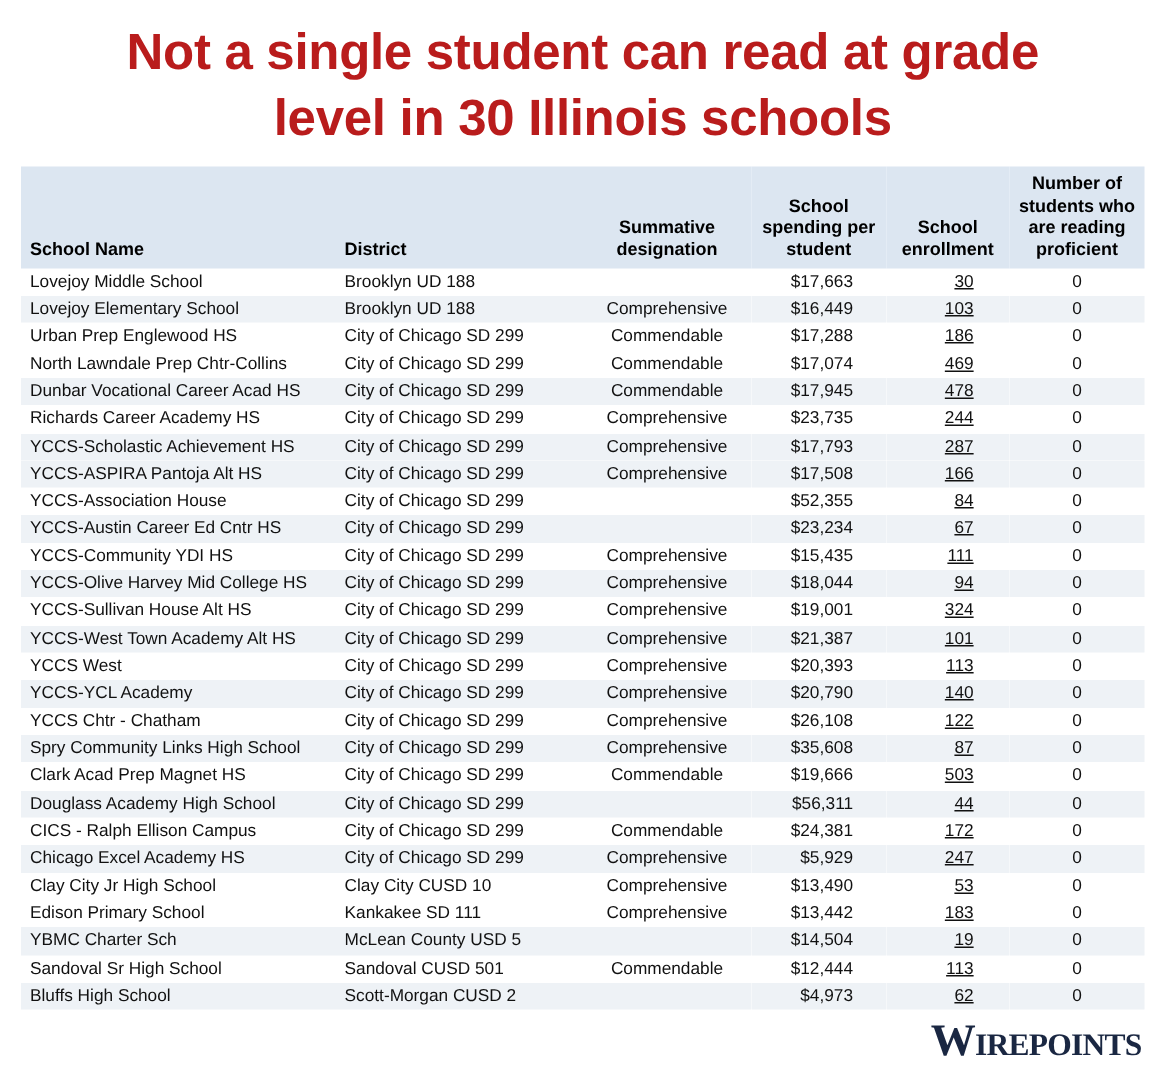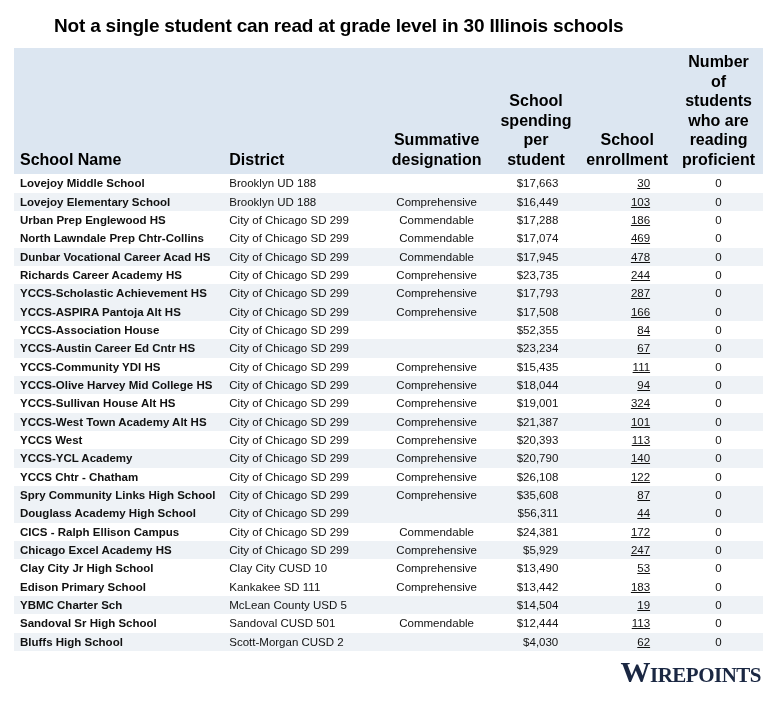--- a/index.html
+++ b/index.html
@@ -15,59 +15,59 @@
     overflow: hidden;
   }
   .page {
     position: relative;
     width: 777px;
     height: 720px;
     box-sizing: border-box;
     padding: 0 14px;
   }
   .title {
-    text-align: left;
-    font-size: 19px;
+    text-align: center;
+    font-size: 34px;
     font-weight: bold;
     line-height: 1.28;
     letter-spacing: -0.2px;
-    color: #000000;
+    color: #b91c1c;
     padding: 14px 40px 10px 40px;
     margin: 0;
   }
   table.data {
     width: 100%;
     border-collapse: collapse;
     font-size: 11.5px;
   }
   table.data thead th {
     background: #dce6f1;
     color: #000000;
     font-weight: bold;
-    font-size: 16px;
+    font-size: 12px;
     vertical-align: bottom;
     padding: 4px 6px 5px 6px;
     line-height: 1.22;
   }
   thead th.h-school { text-align: left; width: 28%; }
   thead th.h-district { text-align: left; width: 22%; }
   thead th.h-summative { text-align: center; width: 15%; }
   thead th.h-spending { text-align: center; width: 12%; }
   thead th.h-enrollment { text-align: center; width: 11%; }
   thead th.h-proficient { text-align: center; width: 12%; }
   tbody td {
     padding: 1px 6px;
     line-height: 1.42;
     font-size: 11.5px;
     white-space: nowrap;
     overflow: hidden;
   }
   tbody tr.odd td { background: #ffffff; }
   tbody tr.even td { background: #eef2f6; }
-  td.c-school { text-align: left; font-weight: bold; }
+  td.c-school { text-align: left; }
   td.c-district { text-align: left; }
   td.c-summative { text-align: center; }
   td.c-spending { text-align: right; padding-right: 22px; }
   td.c-enrollment { text-align: right; padding-right: 24px; text-decoration: underline; }
   td.c-proficient { text-align: center; }
   .footer {
     position: relative;
     margin-top: 10px;
     height: 40px;
   }
@@ -239,20 +239,28 @@
           <td class="c-proficient">0</td>
         </tr>
         <tr class="even">
           <td class="c-school">Spry Community Links High School</td>
           <td class="c-district">City of Chicago SD 299</td>
           <td class="c-summative">Comprehensive</td>
           <td class="c-spending">$35,608</td>
           <td class="c-enrollment">87</td>
           <td class="c-proficient">0</td>
         </tr>
+        <tr class="odd">
+          <td class="c-school">Clark Acad Prep Magnet HS</td>
+          <td class="c-district">City of Chicago SD 299</td>
+          <td class="c-summative">Commendable</td>
+          <td class="c-spending">$19,666</td>
+          <td class="c-enrollment">503</td>
+          <td class="c-proficient">0</td>
+        </tr>
         <tr class="even">
           <td class="c-school">Douglass Academy High School</td>
           <td class="c-district">City of Chicago SD 299</td>
           <td class="c-summative"></td>
           <td class="c-spending">$56,311</td>
           <td class="c-enrollment">44</td>
           <td class="c-proficient">0</td>
         </tr>
         <tr class="odd">
           <td class="c-school">CICS - Ralph Ellison Campus</td>
@@ -299,21 +307,21 @@
           <td class="c-district">Sandoval CUSD 501</td>
           <td class="c-summative">Commendable</td>
           <td class="c-spending">$12,444</td>
           <td class="c-enrollment">113</td>
           <td class="c-proficient">0</td>
         </tr>
         <tr class="even">
           <td class="c-school">Bluffs High School</td>
           <td class="c-district">Scott-Morgan CUSD 2</td>
           <td class="c-summative"></td>
-          <td class="c-spending">$4,030</td>
+          <td class="c-spending">$4,973</td>
           <td class="c-enrollment">62</td>
           <td class="c-proficient">0</td>
         </tr>
       </tbody>
   </table>
 
   <div class="footer">
 
     <div class="brand">Wirepoints</div>
   </div>

